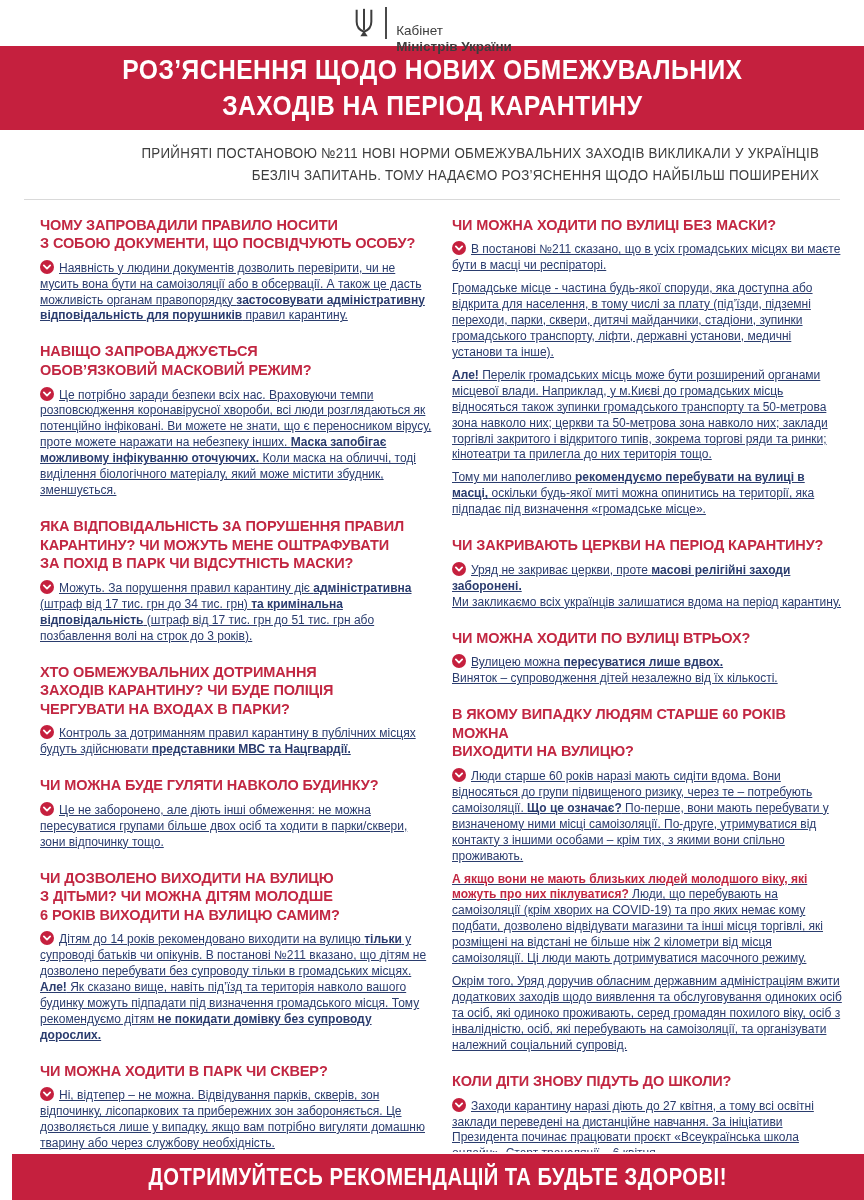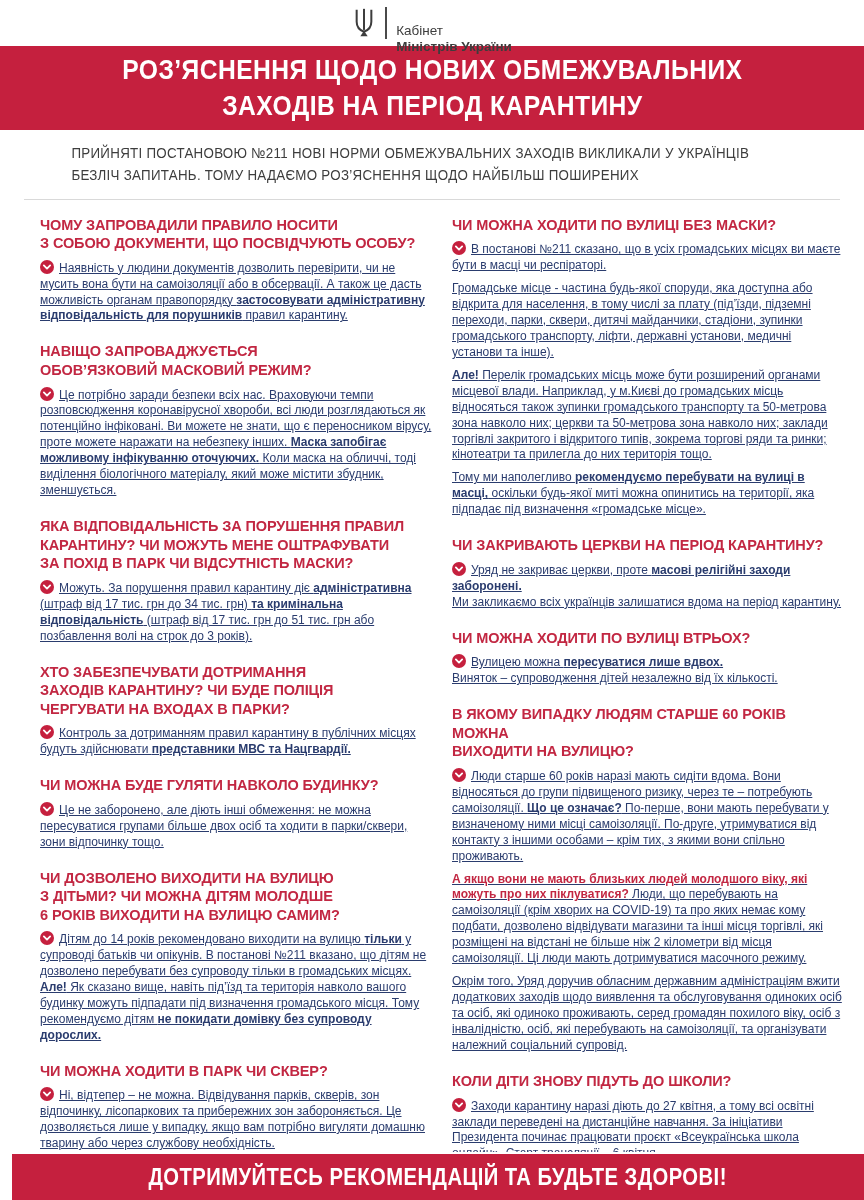--- a/index.html
+++ b/index.html
@@ -12,21 +12,21 @@
   .org{line-height:1.15;font-size:13.5px;color:#3d3d3d;margin-top:32px;}
   .org-l2{font-weight:700;}
   .logo-divider{width:2px;height:32px;background:#4a4a4a;}
   
   .banner{height:84px;background:#C5203E;display:flex;align-items:center;justify-content:center;}
   .banner-title{
     display:inline-block;color:#ffffff;font-weight:700;font-size:28px;line-height:1.28;
     text-align:center;white-space:pre-line;transform:scaleX(0.88);letter-spacing:0.5px;
   }
   
-  .intro{padding:13px 42px 9px;text-align:left;}
+  .intro{padding:13px 15px 9px;text-align:right;}
   .intro-text{
     display:inline-block;color:#3d3d3d;font-size:14.5px;line-height:1.5;
     white-space:pre-line;transform:scaleX(0.92);letter-spacing:0.3px;
   }
   .rule{border-top:1px solid #d9d9d9;margin:3px 24px 0;}
   
   .content{display:flex;gap:20px;padding:16px 20px 0 40px;height:952px;overflow:hidden;box-sizing:border-box;}
   .col{flex:1;min-width:0;}
   .qa{margin:0 0 18px;}
   .q-heading{
@@ -102,21 +102,21 @@
         <section class="qa">
           <h2 class="q-heading">ЯКА ВІДПОВІДАЛЬНІСТЬ ЗА ПОРУШЕННЯ ПРАВИЛ
 КАРАНТИНУ? ЧИ МОЖУТЬ МЕНЕ ОШТРАФУВАТИ
 ЗА ПОХІД В ПАРК ЧИ ВІДСУТНІСТЬ МАСКИ?</h2>
           <p class="para"><span class="check"><svg viewBox="0 0 20 20" width="14" height="14" aria-hidden="true">
                 <circle cx="10" cy="10" r="10" fill="#C5203E"></circle>
                 <path d="M5.5 7.8 L10 12.3 L14.5 7.8" fill="none" stroke="#ffffff" stroke-width="2.6" stroke-linecap="round" stroke-linejoin="round"></path>
               </svg></span><span class="seg-n">Можуть. За порушення правил карантину діє </span><span class="seg-b">адміністративна</span><span class="seg-n"> (штраф від 17 тис. грн до 34 тис. грн) </span><span class="seg-b">та кримінальна відповідальність</span><span class="seg-n"> (штраф від 17 тис. грн до 51 тис. грн або позбавлення волі на строк до 3 років).</span></p>
         </section>
         <section class="qa">
-          <h2 class="q-heading">ХТО ЗАБЕЗПЕЧУВАТИ ДОТРИМАННЯ
+          <h2 class="q-heading">ХТО ОБМЕЖУВАЛЬНИХ ДОТРИМАННЯ
 ЗАХОДІВ КАРАНТИНУ? ЧИ БУДЕ ПОЛІЦІЯ
 ЧЕРГУВАТИ НА ВХОДАХ В ПАРКИ?</h2>
           <p class="para"><span class="check"><svg viewBox="0 0 20 20" width="14" height="14" aria-hidden="true">
                 <circle cx="10" cy="10" r="10" fill="#C5203E"></circle>
                 <path d="M5.5 7.8 L10 12.3 L14.5 7.8" fill="none" stroke="#ffffff" stroke-width="2.6" stroke-linecap="round" stroke-linejoin="round"></path>
               </svg></span><span class="seg-n">Контроль за дотриманням правил карантину в публічних місцях будуть здійснювати </span><span class="seg-b">представники МВС та Нацгвардії.</span></p>
         </section>
         <section class="qa">
           <h2 class="q-heading">ЧИ МОЖНА БУДЕ ГУЛЯТИ НАВКОЛО БУДИНКУ?</h2>
           <p class="para"><span class="check"><svg viewBox="0 0 20 20" width="14" height="14" aria-hidden="true">

